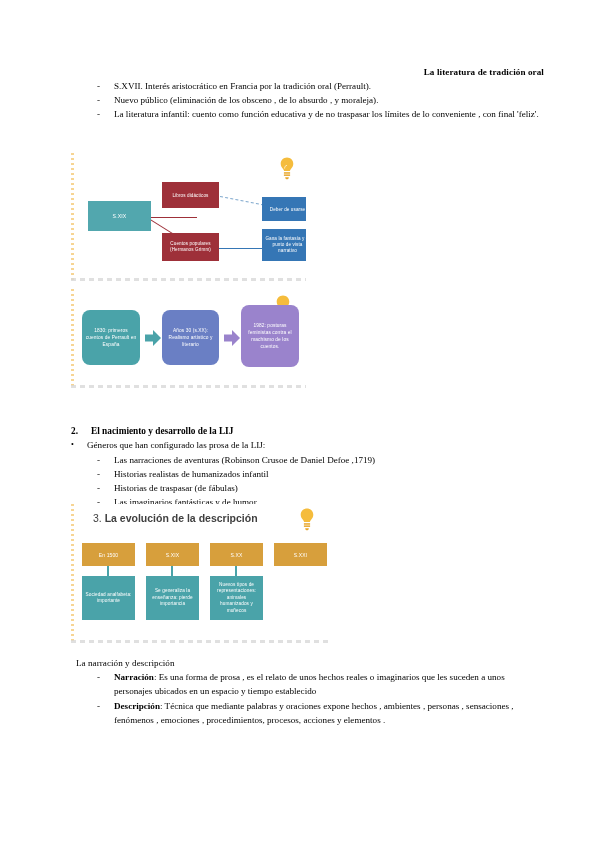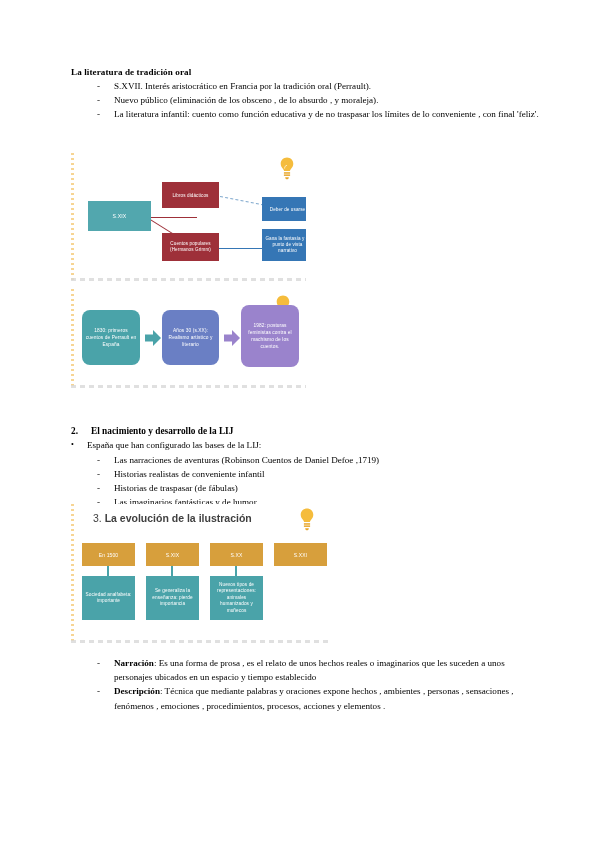--- a/index.html
+++ b/index.html
@@ -23,20 +23,21 @@
   }
 
   
   .text-block { position: absolute; left: 71px; right: 56px; }
 
   .heading {
     font-weight: bold;
     font-size: 9.1px;
     line-height: 13px;
     letter-spacing: 0.1px;
+    text-align: right;
   }
   .para {
     font-size: 9.1px;
     line-height: 14.2px;
     letter-spacing: 0.05px;
   }
   .li {
     display: flex;
     align-items: flex-start;
     font-size: 9.1px;
@@ -209,47 +210,47 @@
     <div class="box purp rnd8" style="left:170px; top:16px; width:58px; height:62px; font-size:4.8px; line-height:7px;">1982: posturas feministas contra el machismo de los cuentos.</div>
   </div>
 
   <div class="text-block" style="top:424px;">
     <div class="numitem">
       <span class="num">2.</span>
       <span>El nacimiento y desarrollo de la LIJ</span>
     </div>
     <div class="dotitem">
       <span class="dot">•</span>
-      <span>España que han configurado las bases de la LIJ:</span>
-    </div>
-    <div class="li lvl2">
-      <span class="bullet">-</span>
-      <span class="body">Las narraciones de aventuras (Robinson Cuentos de Daniel Defoe ,1719)</span>
-    </div>
-    <div class="li lvl2">
-      <span class="bullet">-</span>
-      <span class="body">Historias realistas de conveniente infantil</span>
+      <span>Géneros que han configurado las prosa de la LIJ:</span>
+    </div>
+    <div class="li lvl2">
+      <span class="bullet">-</span>
+      <span class="body">Las narraciones de aventuras (Robinson Crusoe de Daniel Defoe ,1719)</span>
+    </div>
+    <div class="li lvl2">
+      <span class="bullet">-</span>
+      <span class="body">Historias realistas de humanizados infantil</span>
     </div>
     <div class="li lvl2">
       <span class="bullet">-</span>
       <span class="body">Historias de traspasar (de fábulas)</span>
     </div>
     <div class="li lvl2">
       <span class="bullet">-</span>
       <span class="body">Las imaginarios fantásticas y de humor</span>
     </div>
   </div>
 
   <div class="slide" style="left:71px; top:504px; width:257px; height:139px;">
     <div class="edge-left"></div>
     <div class="edge-bottom"></div>
 
     <div class="slide-title" style="left:22px; top:8px; font-size:10.5px;">
       <span class="t-num">3.</span>
-      <span class="t-txt">La evolución de la ilustración</span>
+      <span class="t-txt">La evolución de la descripción</span>
     </div>
 
     <div class="bulb" style="left:227px; top:3px;">
       <svg viewBox="0 0 18 26">
         <path d="M9 1.5c-3.6 0-6.3 2.8-6.3 6.2 0 2.3 1.2 3.8 2.2 5 .7.9 1.1 1.5 1.2 2.3h5.8c.1-.8.5-1.4 1.2-2.3 1-1.2 2.2-2.7 2.2-5 0-3.4-2.7-6.2-6.3-6.2z" fill="#f5bc3c"></path>
         <rect x="5.9" y="16.2" width="6.2" height="1.5" fill="#e8a72c"></rect>
         <rect x="5.9" y="18.4" width="6.2" height="1.5" fill="#e8a72c"></rect>
         <path d="M7.2 21.2h3.6c0 1.3-.8 2.1-1.8 2.1s-1.8-.8-1.8-2.1z" fill="#e8a72c"></path>
       </svg>
     </div>
@@ -262,20 +263,21 @@
     <div class="vline" style="left:36px;  top:62px; height:10px;"></div>
     <div class="vline" style="left:100px; top:62px; height:10px;"></div>
     <div class="vline" style="left:164px; top:62px; height:10px;"></div>
 
     <div class="box teal2" style="left:11px;  top:72px; width:53px; height:44px; font-size:4.7px; line-height:6.5px;">Sociedad analfabeta: importante</div>
     <div class="box teal2" style="left:75px;  top:72px; width:53px; height:44px; font-size:4.7px; line-height:6.5px;">Se generaliza la enseñanza: pierde importancia</div>
     <div class="box teal2" style="left:139px; top:72px; width:53px; height:44px; font-size:4.7px; line-height:6.5px;">Nuevos tipos de representaciones: animales humanizados y muñecos</div>
   </div>
 
   <div class="text-block" style="top:656px;">
+    <div class="para" style="padding-left:5px;">La narración y descripción</div>
     <div class="li lvl2">
       <span class="bullet">-</span>
       <span class="body"><b class="inline">Narración</b><span>: Es una forma de prosa , es el relato de unos hechos reales o imaginarios que les suceden a unos personajes ubicados en un espacio y tiempo establecido</span></span>
     </div>
     <div class="li lvl2">
       <span class="bullet">-</span>
       <span class="body"><b class="inline">Descripción</b><span>: Técnica que mediante palabras y oraciones expone hechos , ambientes , personas , sensaciones , fenómenos , emociones , procedimientos, procesos, acciones y elementos .</span></span>
     </div>
   </div>
 

